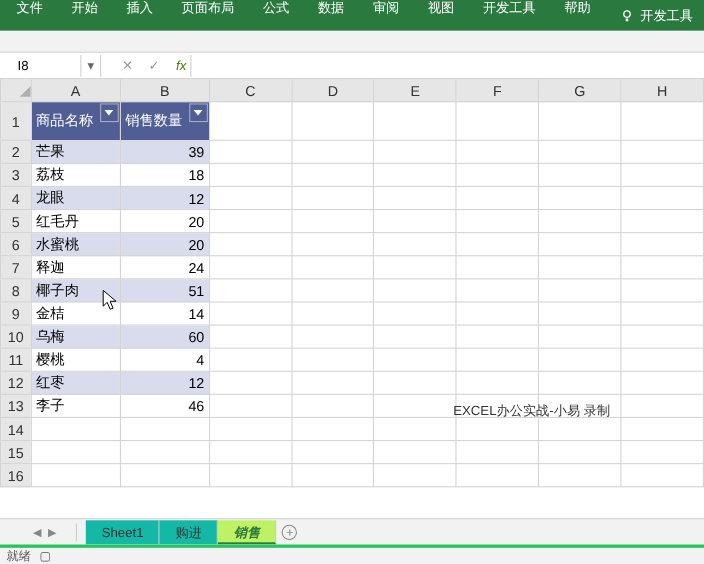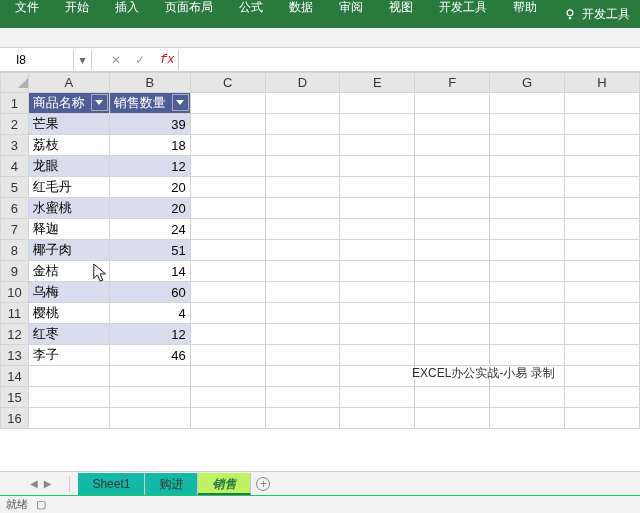--- a/index.html
+++ b/index.html
@@ -12,55 +12,55 @@
 .bulb { width: 14px; height: 14px; }
 
 .ribbon-body { height: 20px; background: #f2f2f2; border-bottom: 1px solid #d0d0d0; }
 
 .formula-bar { height: 24px; background: #fff; display: flex; align-items: center; border-bottom: 1px solid #d0d0d0; }
 .name-box { width: 74px; height: 20px; border-right: 1px solid #d0d0d0; display: flex; align-items: center; padding: 0 16px; font-size: 12px; }
 .name-box-dd { width: 18px; text-align: center; color: #666; border-right: 1px solid #d0d0d0; height: 20px; line-height: 20px; }
 .fx-btn { width: 24px; text-align: center; color: #999; height: 20px; line-height: 20px; }
 .fx-btn.cancel { color: #999; }
 .fx-btn.enter { color: #999; }
-.fx-icon { font-style: italic; color: #b91c1c; padding: 0 4px 0 8px; font-family: Liberation Mono, monospace; }
+.fx-icon { font-style: italic; color: #4d7c0f; padding: 0 4px 0 8px; font-family: Liberation Sans, sans-serif; }
 
 .grid-area { flex: 1; overflow: hidden; position: relative; background: #fff; }
 table.sheet { border-collapse: collapse; table-layout: fixed; }
 .sheet th, .sheet td { border: 1px solid #d4d4d4; font-weight: normal; font-size: 13px; }
 .sheet .col-head { background: #e6e6e6; height: 20px; text-align: center; color: #333; }
 .sheet .row-head { background: #e6e6e6; width: 28px; text-align: center; color: #333; height: 21px; }
 .sheet .corner { background: #e6e6e6; width: 28px; }
 .sel-all { width: 0; height: 0; border-style: solid; border-width: 0 0 10px 10px; border-color: transparent transparent #b0b0b0 transparent; margin-left: auto; margin-top: auto; }
 .sheet td.cell { height: 21px; padding: 0 4px; background: #fff; }
 .sheet td.cell.num { text-align: right; }
 .sheet td.cell.txt { text-align: left; }
 .sheet tr.banded td.cell.tb { background: #d9dcec; }
-.sheet th.thead-cell { background: #4f5e95; color: #fff; height: 21px; padding: 0 4px; text-align: left; position: relative; }
+.sheet th.thead-cell { background: #4f5e95; color: #fff; height: 35px; padding: 0 4px; text-align: left; position: relative; }
 .filter-btn { position: absolute; right: 1px; top: 1px; width: 17px; height: 17px; background: #4f5e95; border: 1px solid #aab; display: flex; align-items: center; justify-content: center; }
 .filter-tri { width: 0; height: 0; border-left: 4px solid transparent; border-right: 4px solid transparent; border-top: 5px solid #fff; }
 
 .colW-A { width: 82px; }
 .colW-B { width: 82px; }
 .colW-rest { width: 76px; }
 
 .cursor-arrow { position: absolute; left: 92px; top: 190px; pointer-events: none; }
 .cursor-arrow svg { width: 18px; height: 22px; }
 
 .overlay-text { position: absolute; font-size: 12px; color: #333; }
 
 .sheet-tabs { height: 24px; background: #f2f2f2; border-top: 1px solid #d0d0d0; display: flex; align-items: center; padding-left: 20px; gap: 0; }
 .tab-nav { display: flex; gap: 6px; color: #888; padding: 0 10px; }
 .tab-nav span { cursor: pointer; font-size: 10px; }
 .tabs-sep { width: 1px; height: 16px; background: #ccc; margin: 0 8px; }
 .sheet-tab { padding: 0 14px; height: 22px; line-height: 22px; border-right: 1px solid #ccc; cursor: pointer; font-size: 12px; color: #333; background: #14b8a6; }
 .sheet-tab.active { background: #bef264; border-bottom: 2px solid #2a7a3f; color: #2a7a3f; font-weight: bold; font-style: italic; }
 .new-sheet { width: 24px; text-align: center; color: #888; cursor: pointer; }
 
-.status-bar { height: 18px; background: #f2f2f2; border-top: 1px solid #22c55e; display: flex; align-items: center; padding: 0 6px; font-size: 11px; color: #555; gap: 8px; }
+.status-bar { height: 18px; background: #f2f2f2; border-top: 3px solid #22c55e; display: flex; align-items: center; padding: 0 6px; font-size: 11px; color: #555; gap: 8px; }
 </style>
 </head>
 <body>
 
 <div class="ribbon">
   <div id="ribbon-tabs" style="display:flex">
       <div class="ribbon-tab">文件</div>
       <div class="ribbon-tab">开始</div>
       <div class="ribbon-tab">插入</div>
       <div class="ribbon-tab">页面布局</div>

